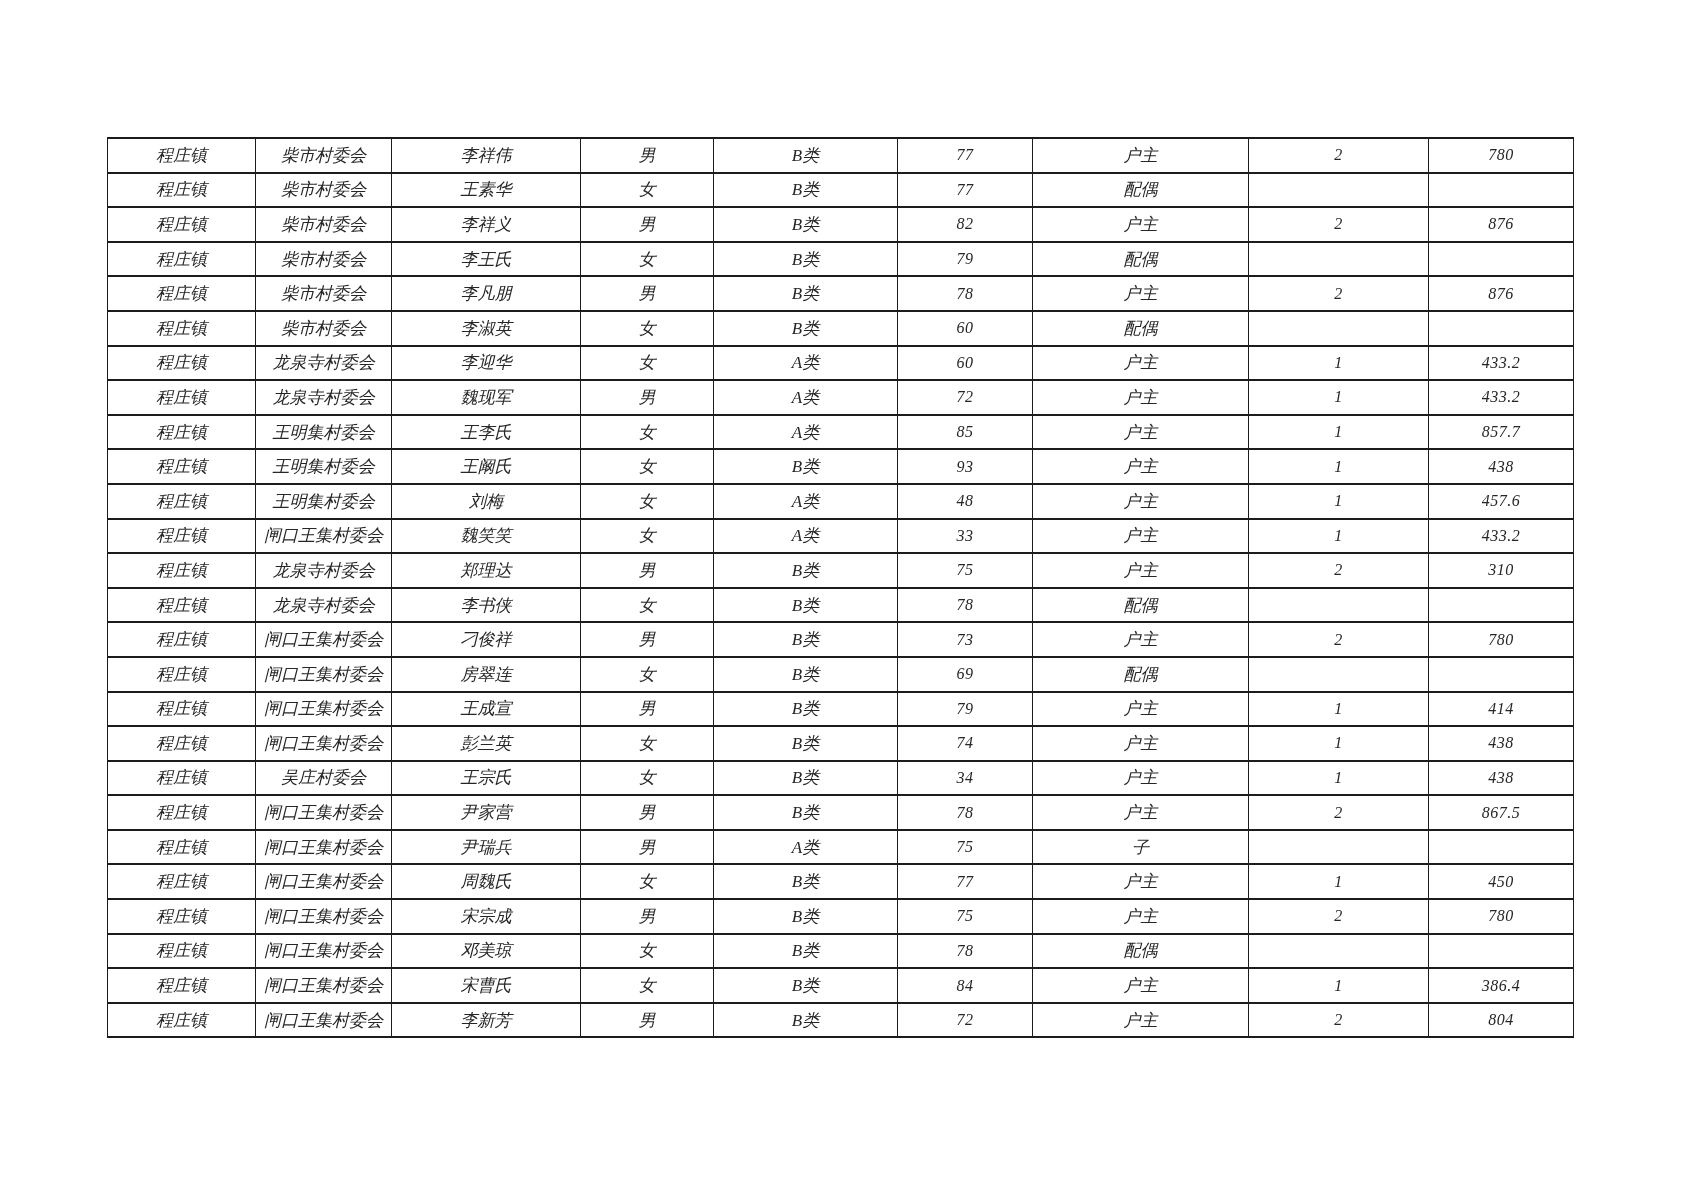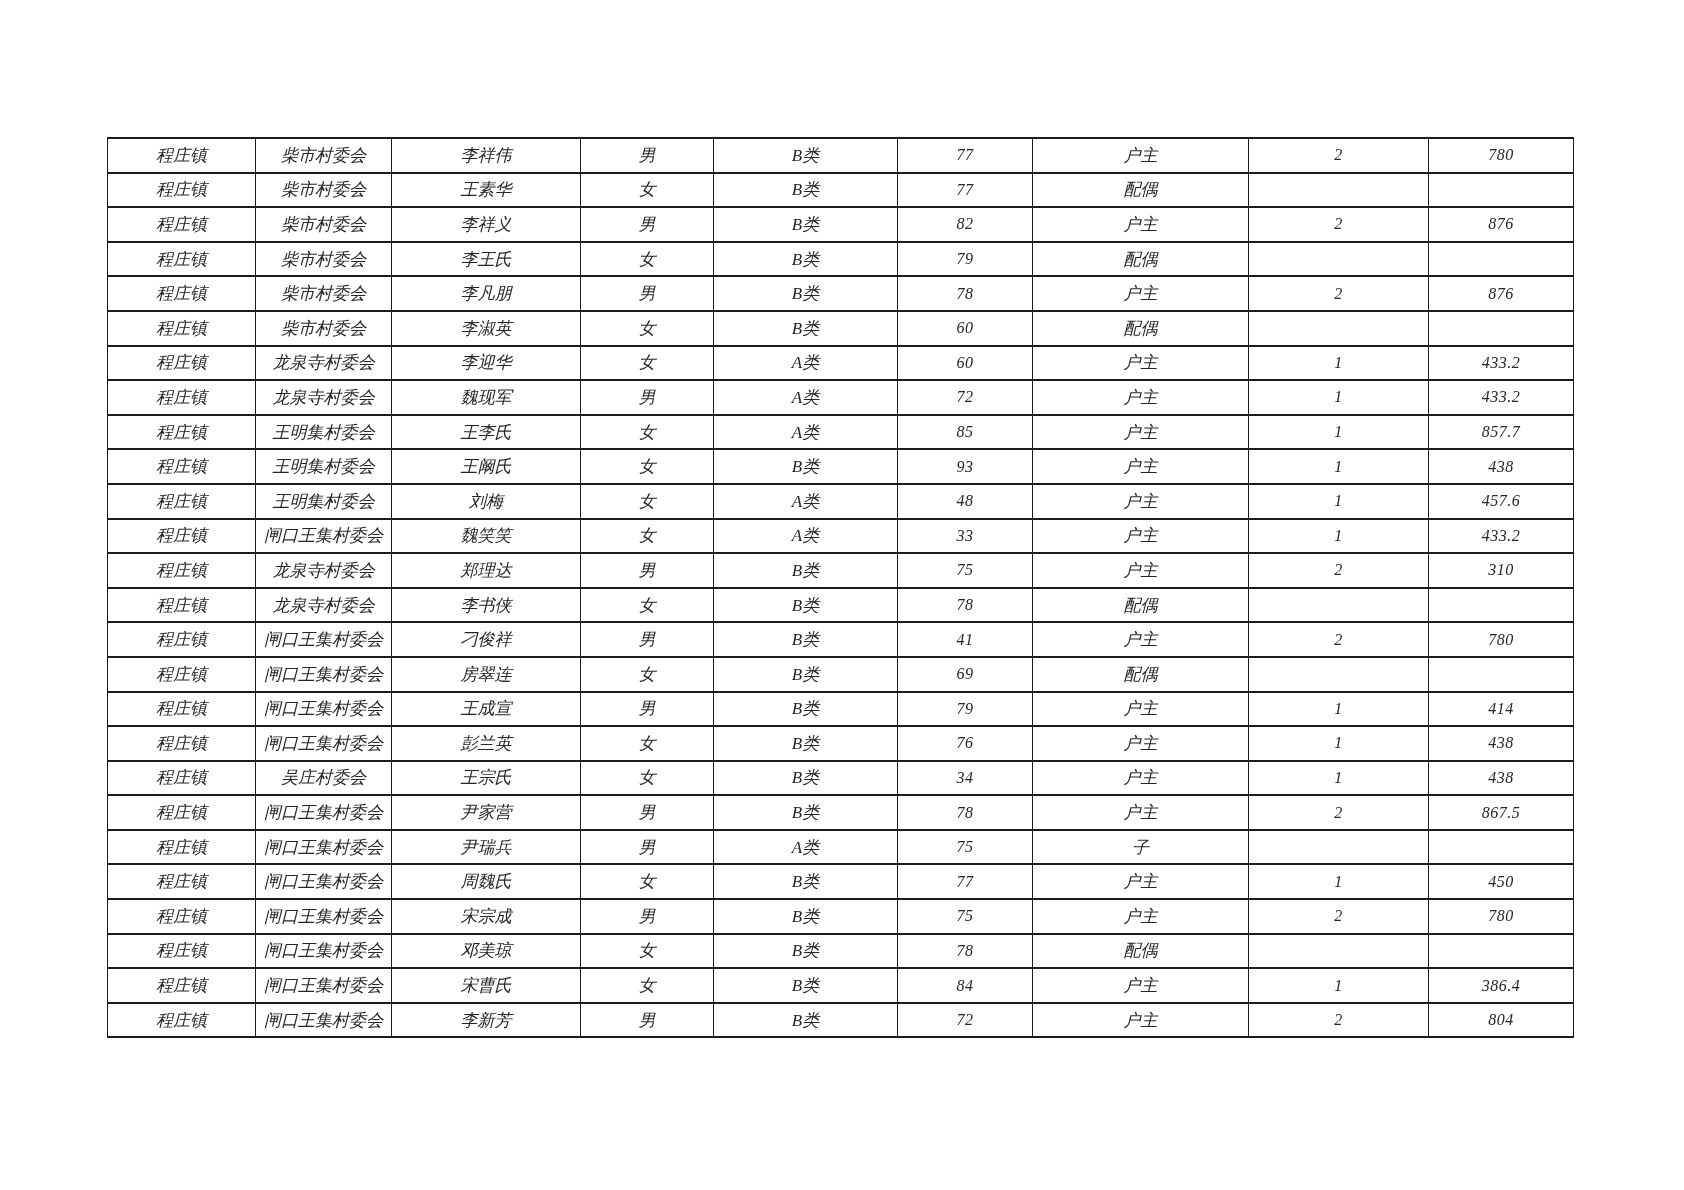--- a/index.html
+++ b/index.html
@@ -222,21 +222,21 @@
           <td>配偶</td>
           <td class="num"></td>
           <td class="num"></td>
         </tr>
         <tr>
           <td>程庄镇</td>
           <td>闸口王集村委会</td>
           <td>刁俊祥</td>
           <td>男</td>
           <td>B类</td>
-          <td class="num">41</td>
+          <td class="num">73</td>
           <td>户主</td>
           <td class="num">2</td>
           <td class="num">780</td>
         </tr>
         <tr>
           <td>程庄镇</td>
           <td>闸口王集村委会</td>
           <td>房翠连</td>
           <td>女</td>
           <td>B类</td>
@@ -255,21 +255,21 @@
           <td>户主</td>
           <td class="num">1</td>
           <td class="num">414</td>
         </tr>
         <tr>
           <td>程庄镇</td>
           <td>闸口王集村委会</td>
           <td>彭兰英</td>
           <td>女</td>
           <td>B类</td>
-          <td class="num">76</td>
+          <td class="num">74</td>
           <td>户主</td>
           <td class="num">1</td>
           <td class="num">438</td>
         </tr>
         <tr>
           <td>程庄镇</td>
           <td>吴庄村委会</td>
           <td>王宗氏</td>
           <td>女</td>
           <td>B类</td>

